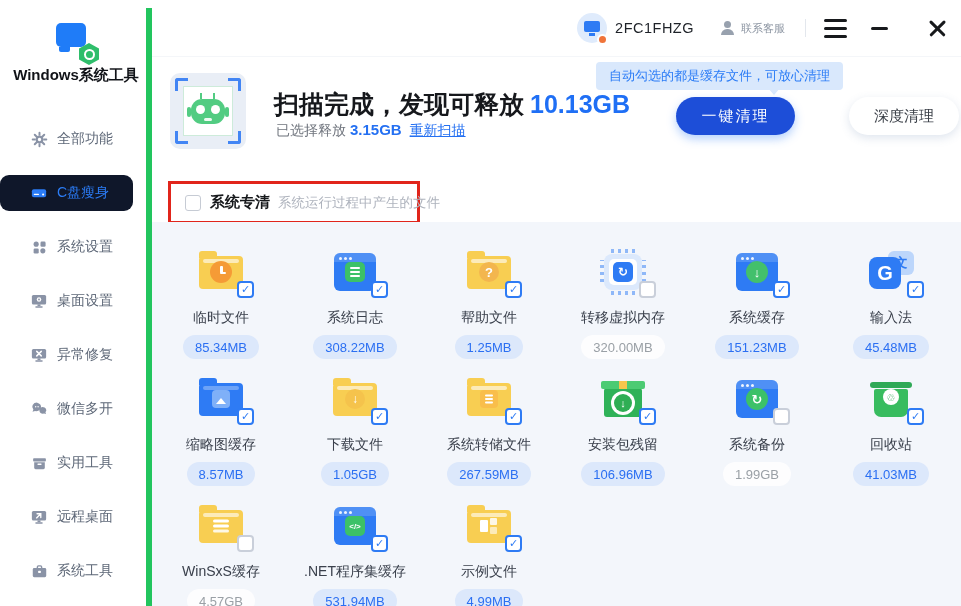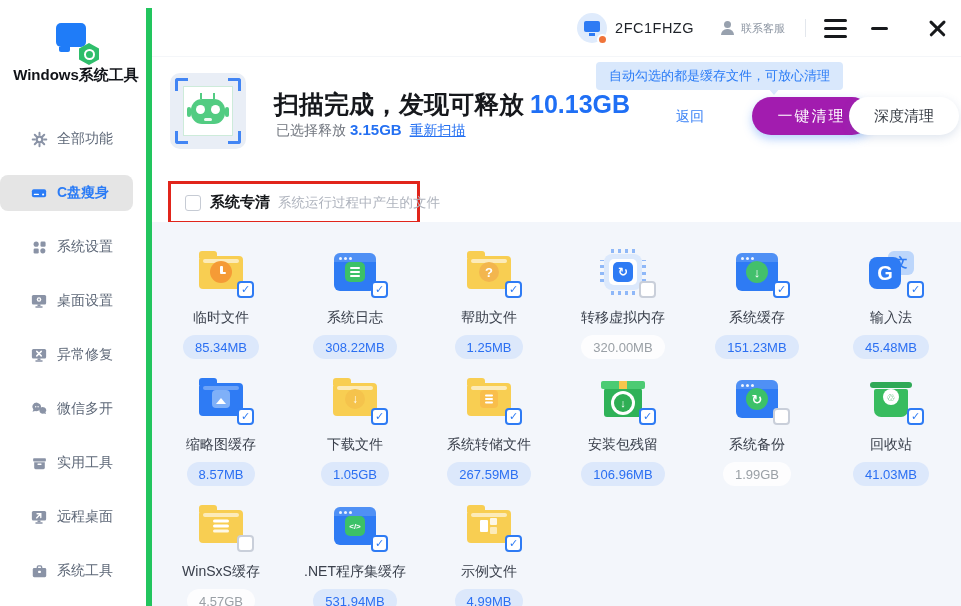--- a/index.html
+++ b/index.html
@@ -13,21 +13,21 @@
   .logo-mon{position:absolute;left:0;top:0;width:30px;height:24px;background:#1F7CF8;border-radius:5px;}
   .logo-mon::after{content:"";position:absolute;left:3px;bottom:-5px;width:11px;height:5px;background:#1F7CF8;border-radius:0 0 2px 2px;}
   .logo-hex{position:absolute;right:-3px;bottom:-6px;width:20px;height:22px;background:#2FBE6B;
             clip-path:polygon(50% 0,100% 25%,100% 75%,50% 100%,0 75%,0 25%);display:flex;align-items:center;justify-content:center;}
   .logo-hex::before{content:"";width:7px;height:7px;border:2px solid #fff;border-radius:50%;}
   .app-title{position:absolute;left:0;top:58px;width:152px;text-align:center;font-size:15px;font-weight:600;color:#111318;}
   .side-menu{position:absolute;left:0;top:113px;width:152px;}
   .side-item{display:flex;align-items:center;height:36px;margin:0 19px 18px 0;padding-left:30px;border-radius:8px;
              color:#5E6878;font-size:14px;cursor:pointer;}
   .side-item .s-icon{width:18px;height:18px;margin-right:9px;display:flex;align-items:center;justify-content:center;color:#8A93A6;}
-  .side-item.active{background:#e5e5e5;color:#2B7CF6;font-weight:700;}
+  .side-item.active{background:#0f172a;color:#2B7CF6;font-weight:400;border-radius:9px;}
   .side-item.active .s-icon{color:#2B7CF6;}
 
   
   .titlebar{position:absolute;left:152px;top:0;right:0;height:57px;background:#fff;display:flex;align-items:center;
             justify-content:flex-end;padding-right:14px;border-bottom:1px solid #F4F6F9;}
   .tb-avatar{width:30px;height:30px;border-radius:50%;background:#DFEBFC;position:relative;flex:none;}
   .tb-av-mon{position:absolute;left:7px;top:8px;width:16px;height:11px;background:#2E7BF4;border-radius:2px;}
   .tb-av-mon::after{content:"";position:absolute;left:5px;bottom:-4px;width:6px;height:3px;background:#2E7BF4;}
   .tb-av-badge{position:absolute;right:-1px;bottom:-2px;width:11px;height:11px;background:#F0743A;border-radius:50%;border:2px solid #fff;}
   .tb-id{margin-left:8px;font-size:14.5px;color:#1E2228;font-weight:500;letter-spacing:.5px;}
@@ -65,21 +65,21 @@
   .scan-line2 .blue-b{color:#2470F2;font-weight:700;font-size:15px;margin:0 4px;}
   .scan-line2 a{color:#2470F2;text-decoration:underline;cursor:pointer;}
 
   .tooltip{position:absolute;top:62px;right:118px;background:#D9E8FC;color:#2B7CF6;font-size:13px;
            padding:5px 13px;border-radius:4px;}
   .tooltip-arrow{position:absolute;top:87px;right:180px;width:0;height:0;
            border-left:7px solid transparent;border-right:7px solid transparent;border-top:8px solid #D9E8FC;}
   .back-link{position:absolute;left:676px;top:108px;font-size:14px;color:#3b82f6;cursor:pointer;}
   .btn{position:absolute;top:97px;height:38px;border-radius:19px;display:flex;align-items:center;justify-content:center;
        font-size:15px;cursor:pointer;}
-  .btn-clean{left:752px;width:119px;background:#a21caf;color:#fff;letter-spacing:2px;box-shadow:0 4px 10px rgba(43,124,246,.35);}
+  .btn-clean{left:676px;width:119px;background:#1d4ed8;color:#fff;letter-spacing:2px;box-shadow:0 4px 10px rgba(43,124,246,.35);}
   .btn-deep{left:849px;width:110px;background:#fff;color:#3A3F47;box-shadow:0 3px 10px rgba(80,110,160,.18);}
 
   
   .red-box{position:absolute;left:168px;top:181px;width:252px;height:43px;border:3px solid #E1251B;
            display:flex;align-items:center;padding-left:14px;background:#fff;}
   .sec-cb{width:16px;height:16px;border:1.5px solid #C6CBD4;border-radius:3px;background:#fff;margin-right:9px;cursor:pointer;flex:none;}
   .sec-title{font-size:15px;font-weight:700;color:#16181B;margin-right:8px;white-space:nowrap;}
   .sec-desc{font-size:13.5px;color:#AEB3BD;white-space:nowrap;}
   .stats{position:absolute;right:14px;top:196px;font-size:13.5px;color:#454B57;}
   .stats .blue{color:#2B7CF6;}

